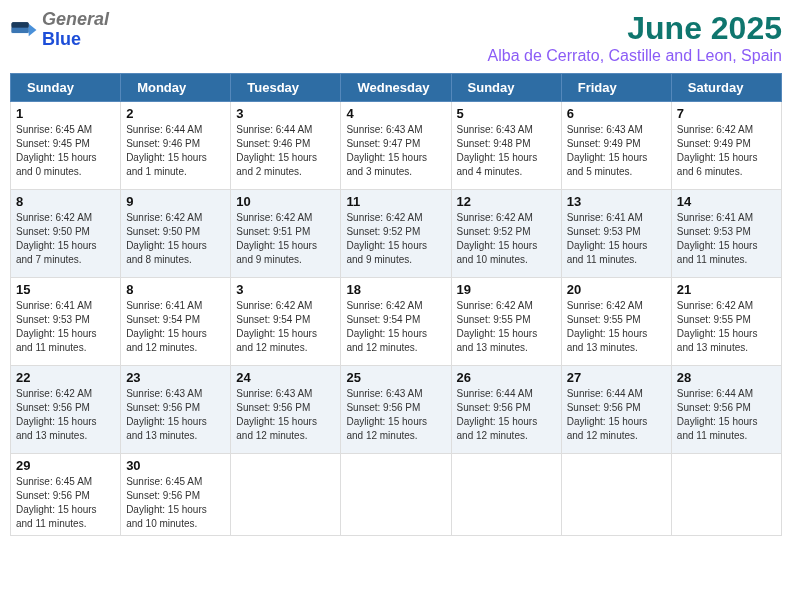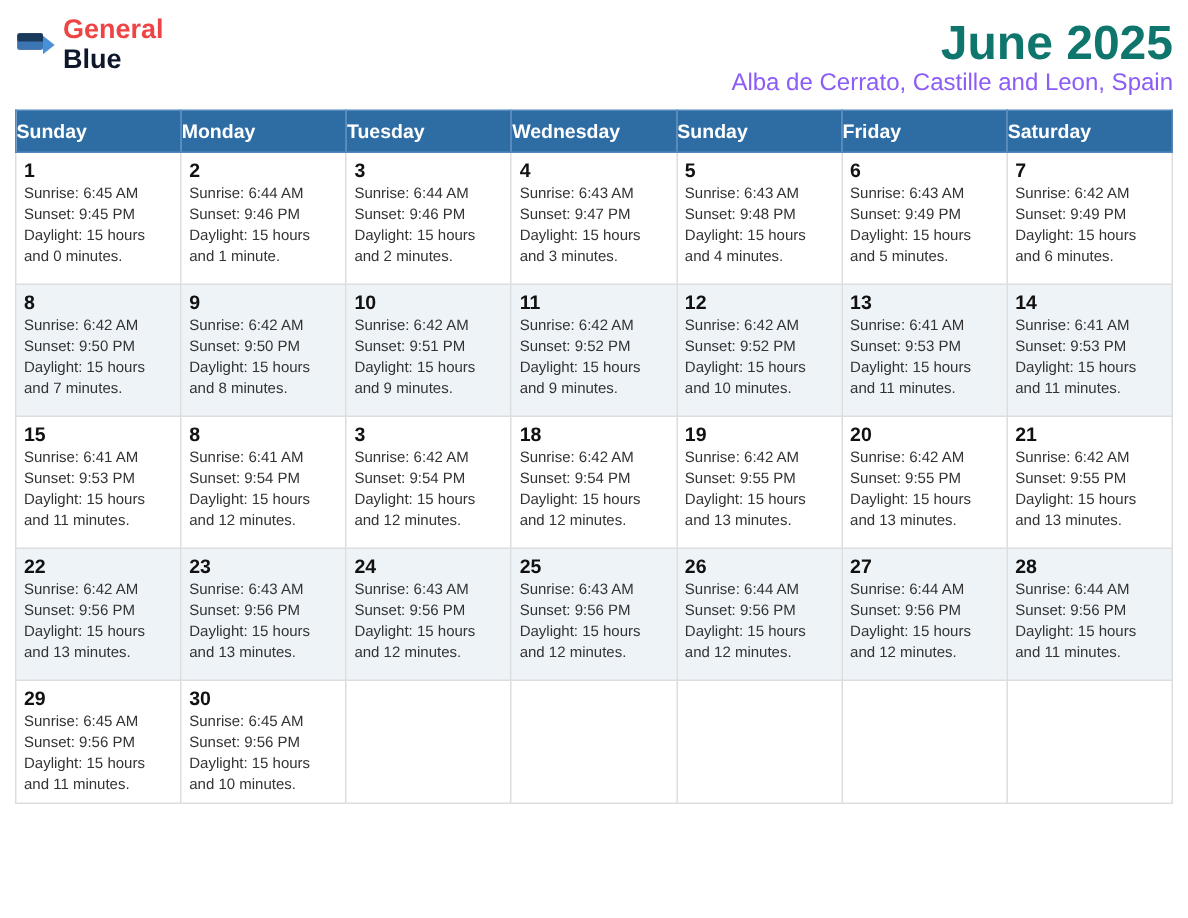--- a/index.html
+++ b/index.html
@@ -21,21 +21,22 @@
       align-items: center;
       gap: 4px;
     }
     .logo-text {
       font-size: 18px;
       font-weight: bold;
       color: #1a3a5c;
       line-height: 1.1;
     }
     .logo-text span {
-      color: #ef4444;
+      color: #737373;
+      font-style: italic;
     }
     .logo-icon {
       width: 28px;
       height: 28px;
     }
     .title-block {
       text-align: right;
     }
     .month-title {
       font-size: 32px;
@@ -49,21 +50,21 @@
     .calendar {
       width: 100%;
       border-collapse: collapse;
       border: 1px solid #ccc;
     }
     .calendar th {
       background-color: #2e6da4;
       color: #fff;
       font-size: 13px;
       font-weight: bold;
-      padding: 6px 0;
+      padding: 6px 16px;
       text-align: left;
       border: 1px solid #5588bb;
     }
     .calendar td {
       vertical-align: top;
       padding: 4px 5px;
       border: 1px solid #ddd;
       font-size: 10.5px;
       color: #333;
       width: 14.28%;
@@ -102,21 +103,21 @@
 <div class="header">
   <div class="logo">
     <svg class="logo-icon" viewBox="0 0 36 36">
       <rect x="2" y="8" width="22" height="14" rx="2" fill="#1a3a5c"></rect>
       <polygon points="24,10 34,18 24,26" fill="#4a90d9"></polygon>
       <rect x="2" y="8" width="22" height="7" rx="2" fill="#1a3a5c"></rect>
       <rect x="2" y="15" width="22" height="7" rx="0" fill="#4a90d9" opacity="0.7"></rect>
     </svg>
     <div>
       <div class="logo-text"><span>General</span></div>
-      <div class="logo-text" style="color:#0f172a;">Blue</div>
+      <div class="logo-text" style="color:#1d4ed8;">Blue</div>
     </div>
   </div>
   <div class="title-block">
     <div class="month-title">June 2025</div>
     <div class="location-title">Alba de Cerrato, Castille and Leon, Spain</div>
   </div>
 </div>
 
 <table class="calendar">
   <thead>

